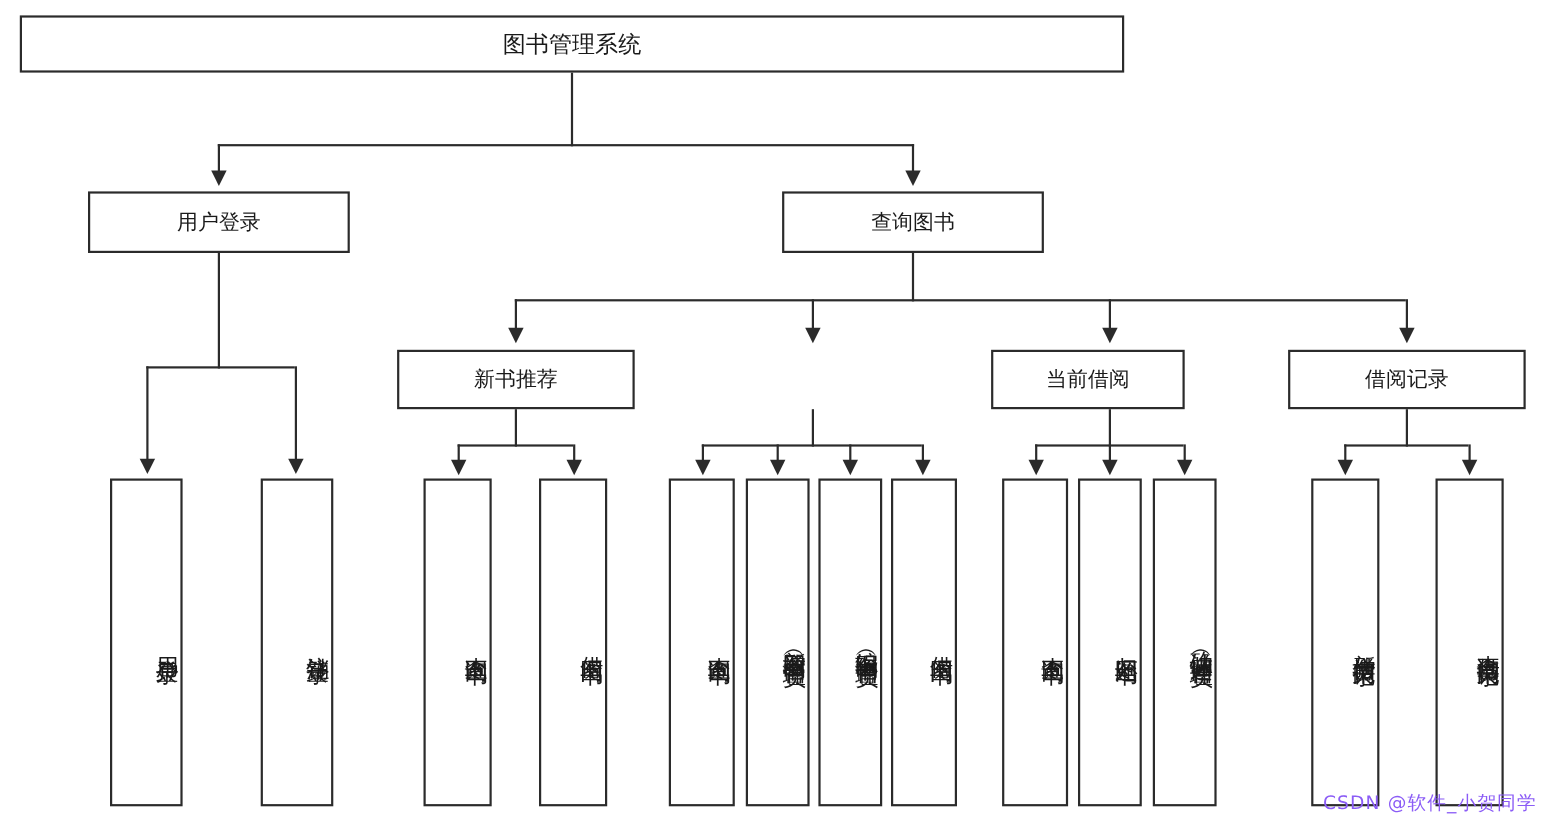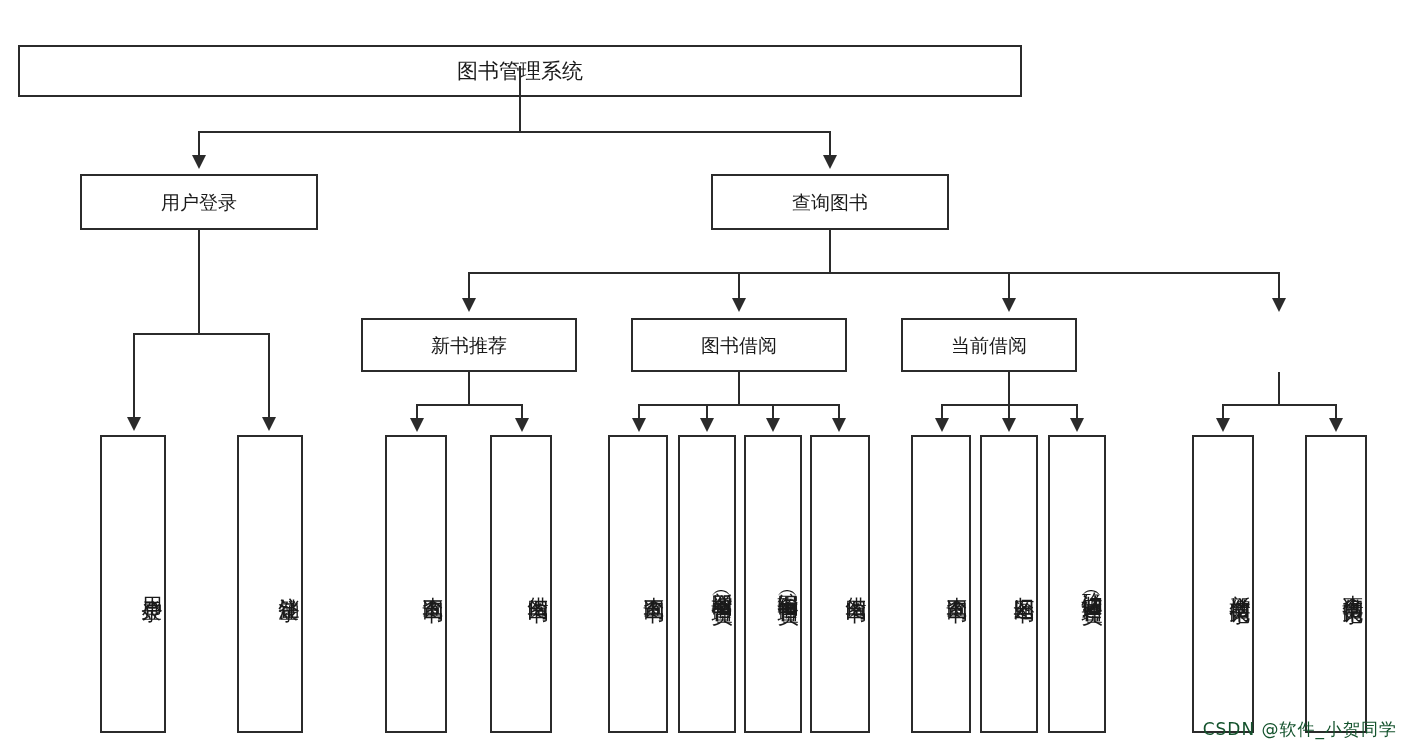--- a/index.html
+++ b/index.html
@@ -60,32 +60,32 @@
     border-left:7px solid transparent;
     border-right:7px solid transparent;
     border-top:14px solid #2b2b2b;
   }
   
   #watermark{
     position:absolute;
     right:8px;
     bottom:6px;
     font-size:17px;
-    color:#14532d;
+    color:#8b5cf6;
     letter-spacing:1px;
     white-space:nowrap;
     pointer-events:none;
   }
 </style>
 </head>
 <body>
 
 <div id="canvas">
 
-  <div class="node root" style="left:18px;top:14px;width:1004px;height:52px;margin-top:31px;">
+  <div class="node root" style="left:18px;top:14px;width:1004px;height:52px;">
     <span>图书管理系统</span>
   </div>
 
   <div class="vline" style="left:519px;top:66px;height:67px;"></div>
 
   <div class="hline" style="left:198px;top:131px;width:633px;"></div>
 
   <div class="vline" style="left:198px;top:131px;height:26px;"></div>
   <div class="arrow" style="left:192px;top:155px;"></div>
   <div class="vline" style="left:829px;top:131px;height:26px;"></div>
@@ -112,25 +112,25 @@
   <div class="vline" style="left:738px;top:272px;height:28px;"></div>
   <div class="arrow" style="left:732px;top:298px;"></div>
   <div class="vline" style="left:1008px;top:272px;height:28px;"></div>
   <div class="arrow" style="left:1002px;top:298px;"></div>
   <div class="vline" style="left:1278px;top:272px;height:28px;"></div>
   <div class="arrow" style="left:1272px;top:298px;"></div>
 
   <div class="node group" style="left:361px;top:318px;width:216px;height:54px;align-items:center;">
     <span>新书推荐</span>
   </div>
-  <div class="node group" style="left:631px;top:318px;width:216px;height:54px;">
-    <span>图书借阅</span>
-  </div>
   <div class="node group" style="left:901px;top:318px;width:176px;height:54px;">
     <span>当前借阅</span>
+  </div>
+  <div class="node group" style="left:1171px;top:318px;width:216px;height:54px;">
+    <span>借阅记录</span>
   </div>
 
   <div class="vline" style="left:468px;top:372px;height:34px;"></div>
   <div class="hline" style="left:416px;top:404px;width:105px;"></div>
   <div class="vline" style="left:416px;top:404px;height:16px;"></div>
   <div class="arrow" style="left:410px;top:418px;"></div>
   <div class="vline" style="left:521px;top:404px;height:16px;"></div>
   <div class="arrow" style="left:515px;top:418px;"></div>
 
   <div class="vline" style="left:738px;top:372px;height:34px;"></div>

